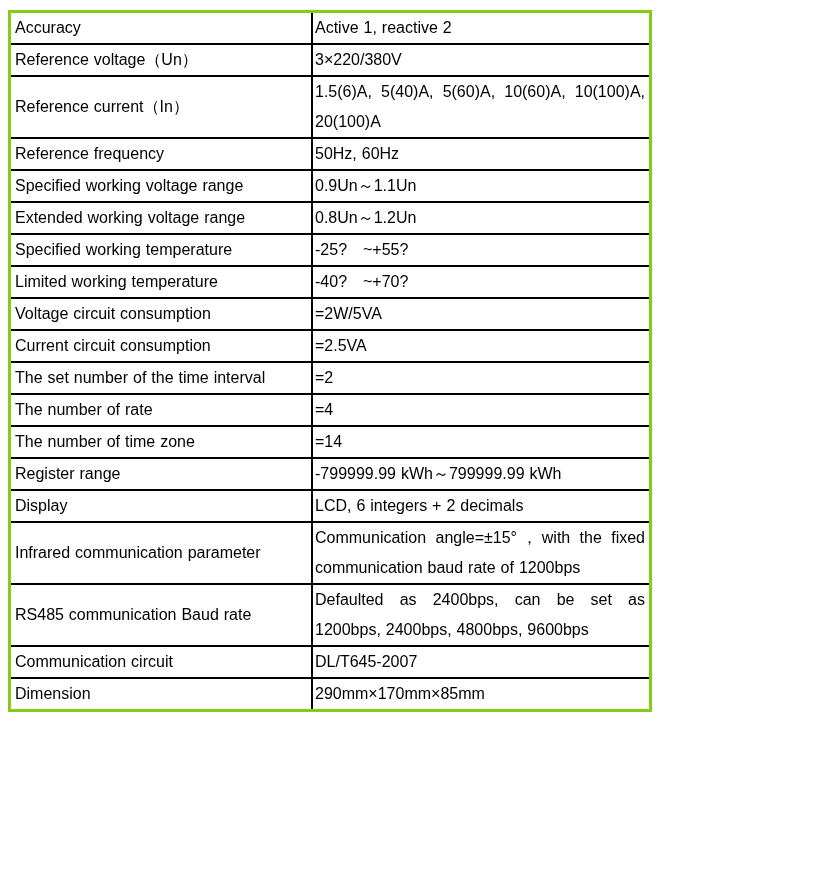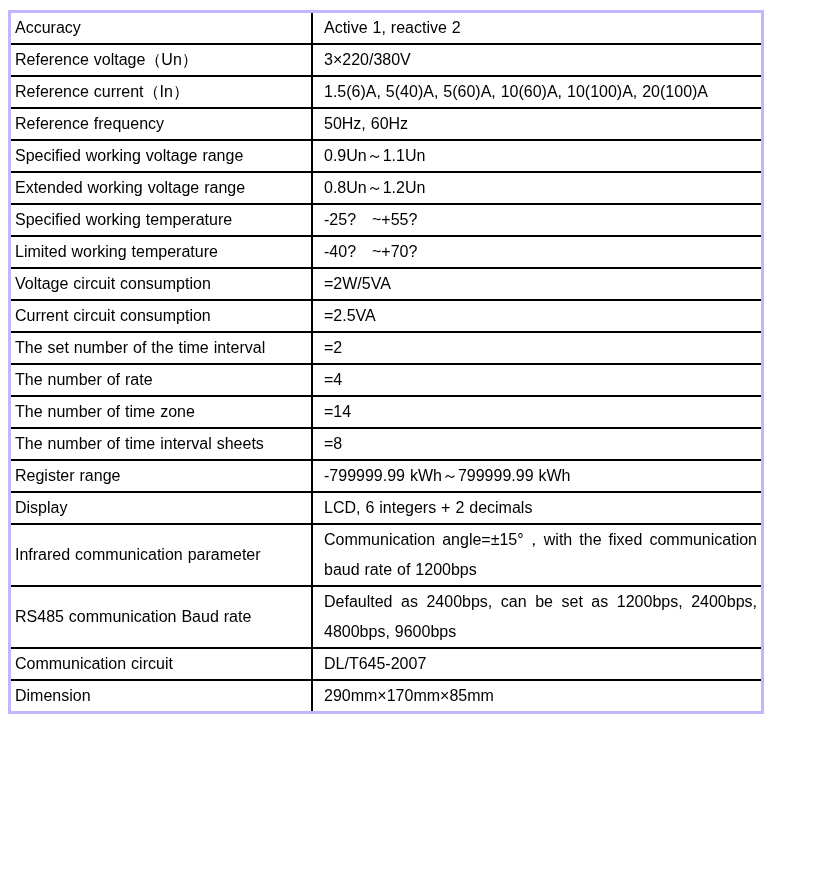--- a/index.html
+++ b/index.html
@@ -12,41 +12,41 @@
     height: 875px;
     font-family: "Liberation Sans", "DejaVu Sans", sans-serif;
     color: #000000;
     position: relative;
     overflow: hidden;
   }
   .spec-table {
     position: absolute;
     left: 8px;
     top: 10px;
-    width: 756px;
+    width: 644px;
     border-collapse: collapse;
     table-layout: fixed;
-    border: 3px solid #c4b5fd;
+    border: 3px solid #84cc16;
   }
   .spec-table td {
     border: 2px solid #000000;
     font-size: 16px;
     line-height: 30px;
     height: 29px;
     text-align: justify;
     overflow: hidden;
     word-spacing: 0.5px;
   }
   .spec-table td.label {
     width: 294px;
     padding: 0 2px 0 4px;
     vertical-align: middle;
   }
   .spec-table td.value {
-    padding: 0 4px 0 11px;
+    padding: 0 4px 0 2px;
     vertical-align: top;
   }
 </style>
 </head>
 <body style="background: rgb(255, 255, 255); color: rgb(0, 0, 0);">
 
 <table class="spec-table">
   <tbody>
       <tr>
         <td class="label">Accuracy</td>
@@ -94,24 +94,20 @@
       </tr>
       <tr>
         <td class="label">The number of rate</td>
         <td class="value">=4</td>
       </tr>
       <tr>
         <td class="label">The number of time zone</td>
         <td class="value">=14</td>
       </tr>
       <tr>
-        <td class="label">The number of time interval sheets</td>
-        <td class="value">=8</td>
-      </tr>
-      <tr>
         <td class="label">Register range</td>
         <td class="value">-799999.99 kWh～799999.99 kWh</td>
       </tr>
       <tr>
         <td class="label">Display</td>
         <td class="value">LCD, 6 integers + 2 decimals</td>
       </tr>
       <tr>
         <td class="label">Infrared communication parameter</td>
         <td class="value">Communication angle=±15°，with the fixed communication baud rate of 1200bps</td>

